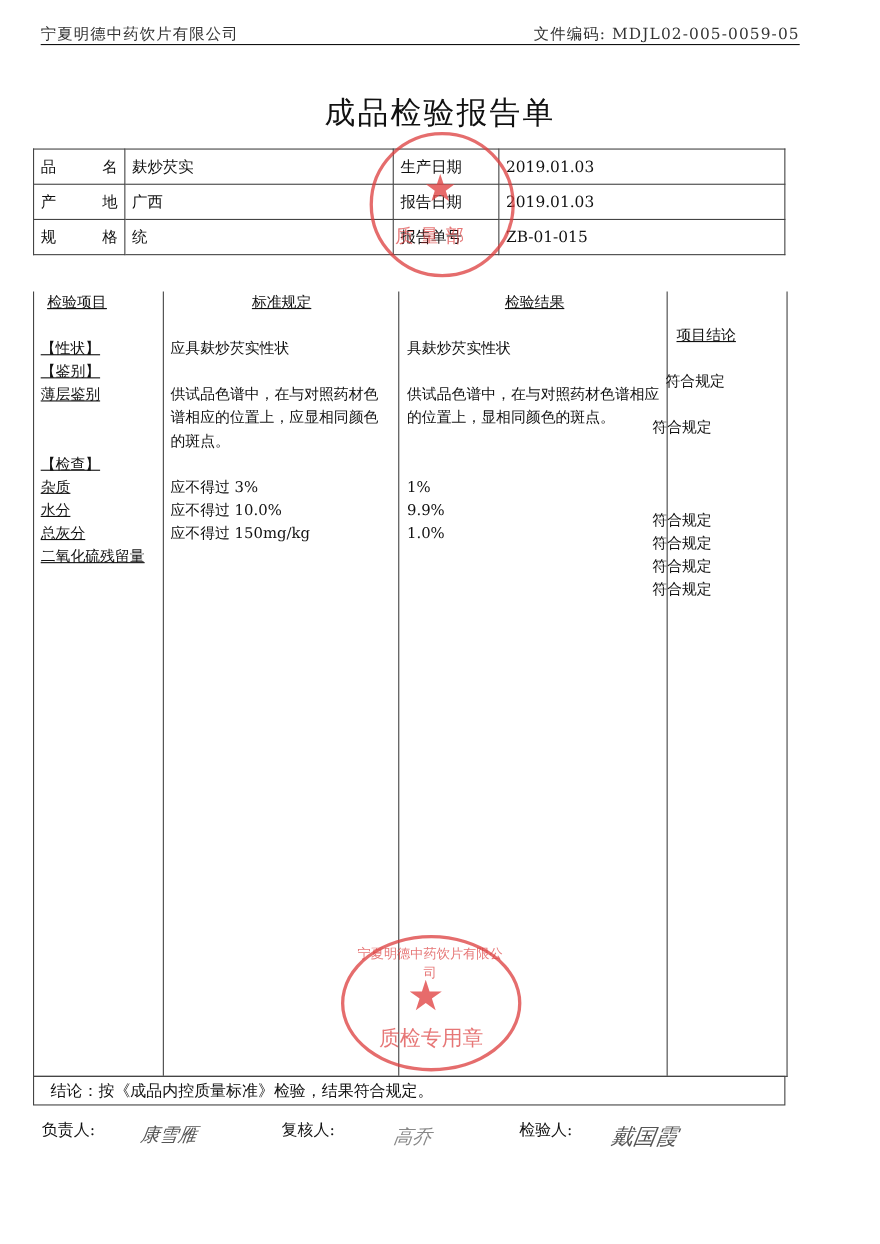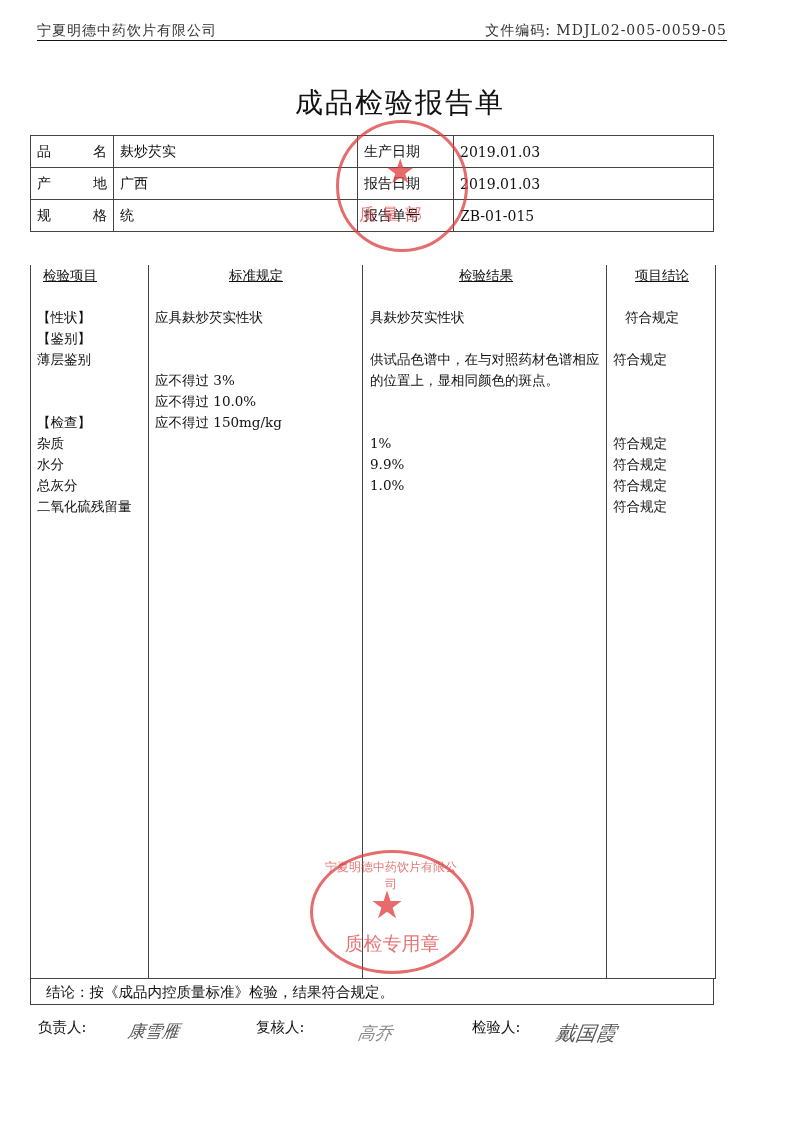--- a/index.html
+++ b/index.html
@@ -77,54 +77,55 @@
     <td>ZB-01-015</td>
   </tr>
 </tbody>
   </table>
 
 <div class="main">
   <div class="vline" style="left:117px;"></div>
   <div class="vline" style="left:331px;"></div>
   <div class="vline" style="left:575px;"></div>
 
-  <div class="col" style="left:6px; width:108px;">
+  <div class="col" style="left:6px; width:108px;text-decoration:underline;">
     <div class="colhead" style="text-align:left; padding-left:6px; height:42px;">检验项目</div>
     <div>【性状】</div>
     <div>【鉴别】</div>
     <div style="height:63px;">薄层鉴别</div>
     <div>【检查】</div>
     <div>杂质</div>
     <div>水分</div>
     <div>总灰分</div>
     <div>二氧化硫残留量</div>
   </div>
 
   <div class="col" style="left:124px; width:202px;">
     <div class="colhead" style="height:42px;">标准规定</div>
     <div style="height:21px;">应具麸炒芡实性状</div>
     <div style="height:21px;"></div>
+    <div style="height:63px;">供试品色谱中，在与对照药材色谱相应的位置上，应显相同颜色的斑点。</div>
     <div style="height:21px;"></div>
     <div>应不得过 3%</div>
     <div>应不得过 10.0%</div>
     <div>应不得过 150mg/kg</div>
   </div>
 
   <div class="col" style="left:339px; width:232px;">
     <div class="colhead" style="height:42px;">检验结果</div>
     <div style="height:21px;">具麸炒芡实性状</div>
     <div style="height:21px;"></div>
     <div style="height:63px;">供试品色谱中，在与对照药材色谱相应的位置上，显相同颜色的斑点。</div>
     <div style="height:21px;"></div>
     <div>1%</div>
     <div>9.9%</div>
     <div>1.0%</div>
   </div>
 
-  <div class="col" style="left:582px; width:98px;">
+  <div class="col" style="left:562px; width:98px;margin-top:30px;">
     <div class="colhead" style="height:42px;">项目结论</div>
     <div style="height:21px; padding-left:12px;">符合规定</div>
     <div style="height:21px;"></div>
     <div style="height:63px;">符合规定</div>
     <div style="height:21px;"></div>
     <div>符合规定</div>
     <div>符合规定</div>
     <div>符合规定</div>
     <div>符合规定</div>
   </div>

